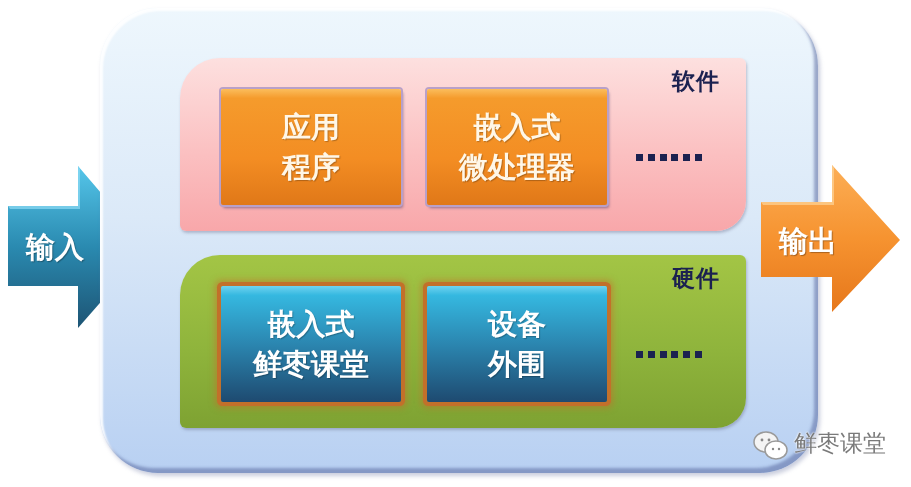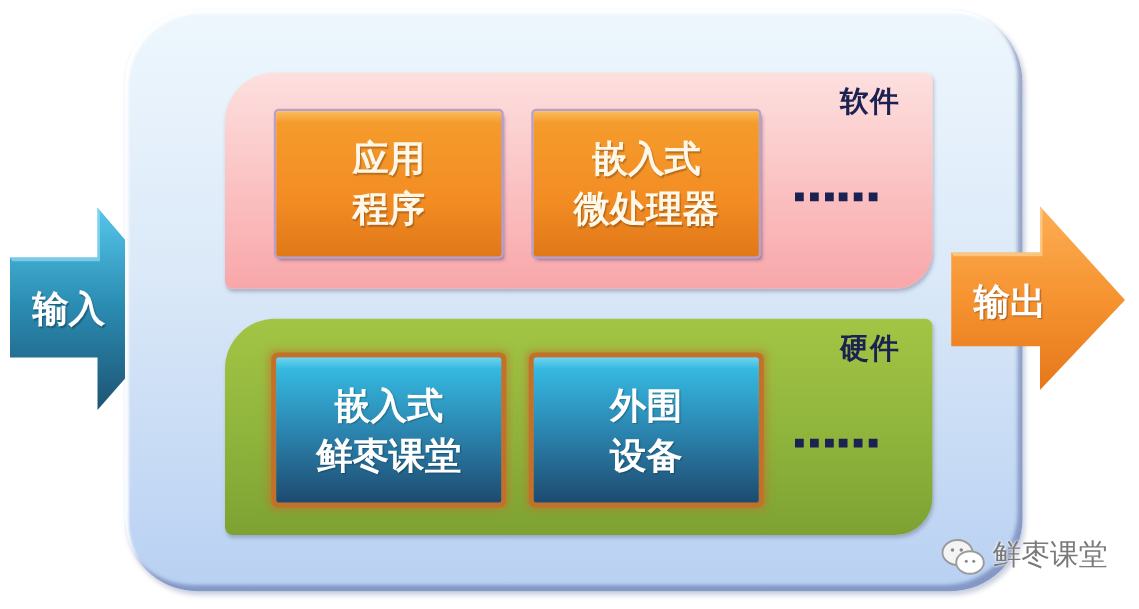--- a/index.html
+++ b/index.html
@@ -103,22 +103,22 @@
   </div>
   <div class="panel-label">软件</div>
 </div>
 
 <div class="panel hw">
   <div class="box blue b1">
     <span>嵌入式</span>
     <span>鲜枣课堂</span>
   </div>
   <div class="box blue b2">
+    <span>设备</span>
     <span>外围</span>
-    <span>设备</span>
   </div>
   <div class="dots" style="top:96px;">
     <span></span>
       <span></span>
       <span></span>
       <span></span>
       <span></span>
       <span></span>
   </div>
   <div class="panel-label">硬件</div>

